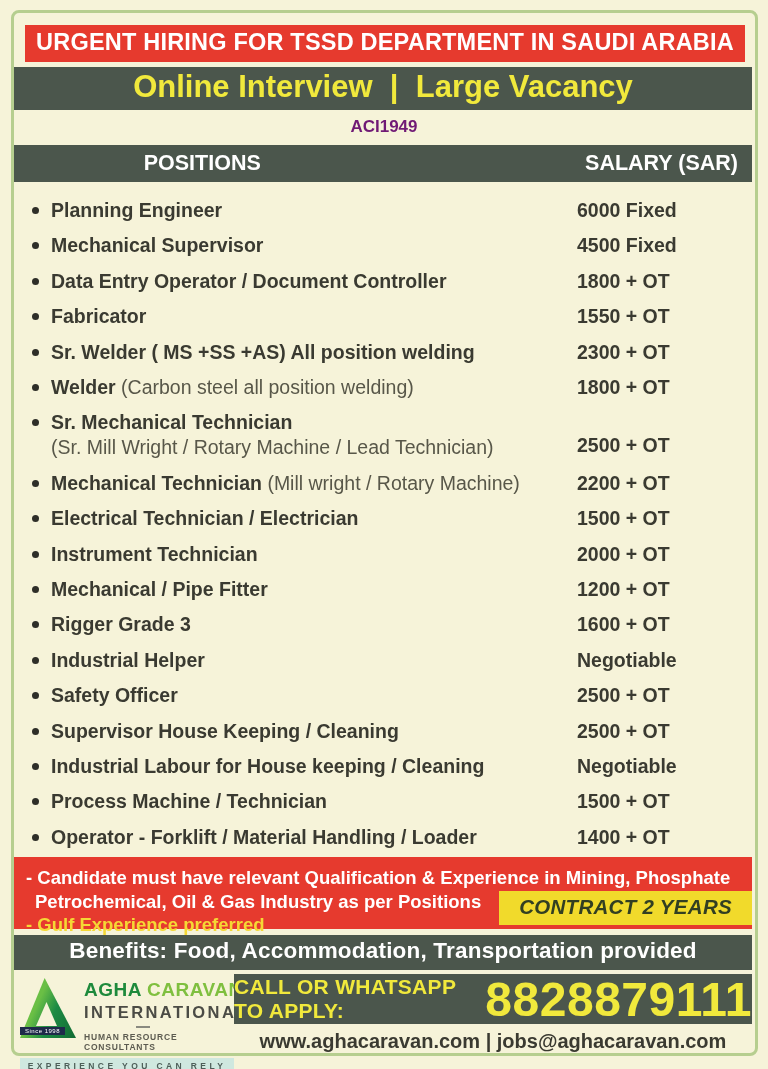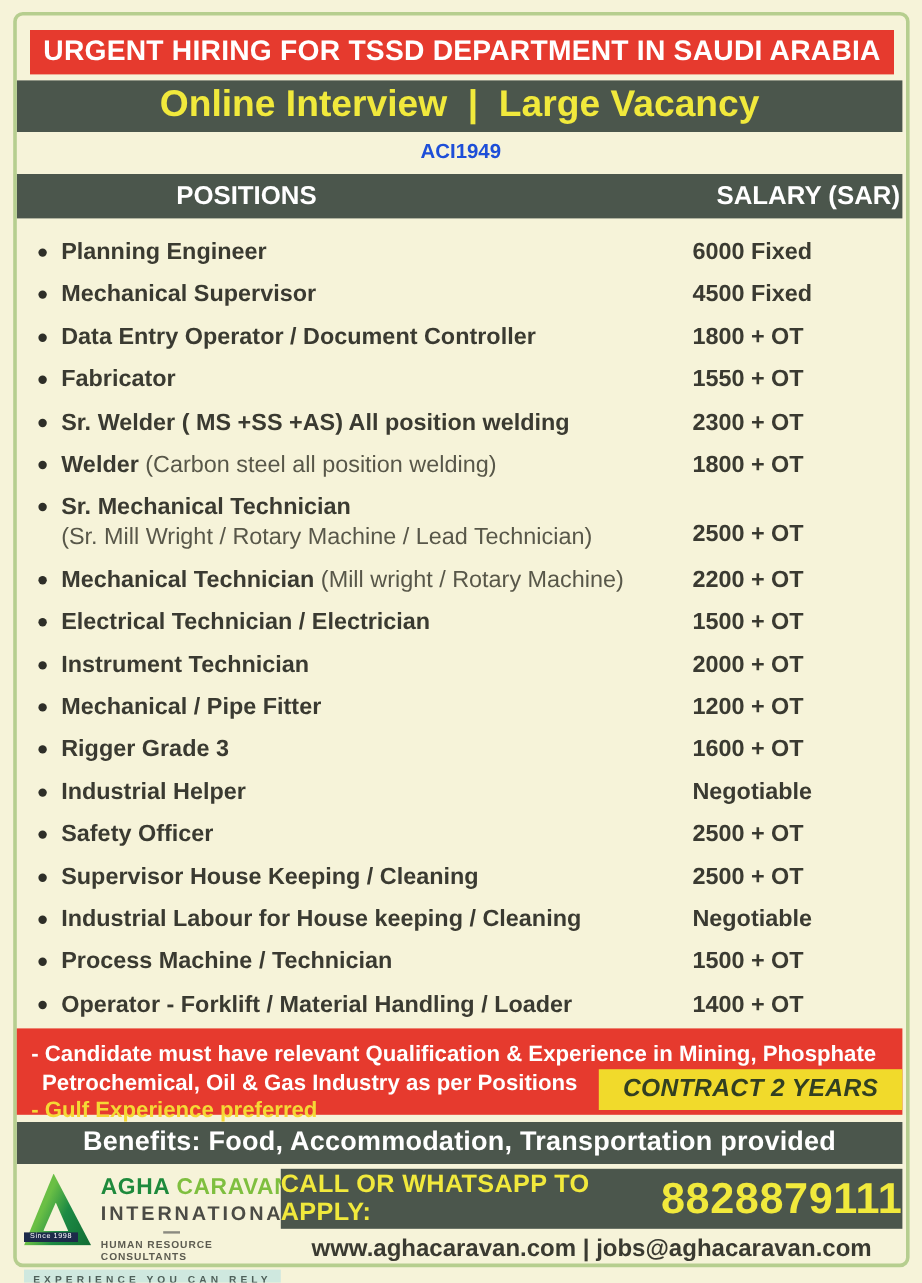--- a/index.html
+++ b/index.html
@@ -14,25 +14,25 @@
   }
   .banner-red {
     margin:25px 23px 0 25px; background:#e63a2e; color:#ffffff;
     font-weight:bold; font-size:23.5px; text-align:center;
     padding:4px 0 6px; letter-spacing:0.2px;
   }
   .banner-sub {
     margin:5px 16px 0 14px; background:#4b564c; text-align:center;
     padding:2px 0 5px; color:#f1e93c; font-weight:bold; font-size:31px;
   }
-  .aci { text-align:center; color:#1d4ed8; font-size:17px; font-weight:600; padding:7px 0 8px; }
+  .aci { text-align:center; color:#701a75; font-size:17px; font-weight:600; padding:7px 0 8px; }
   .table-head {
     margin:0 16px 0 14px; background:#4b564c; color:#ffffff; font-weight:bold;
     font-size:21.5px; display:flex; justify-content:space-between; align-items:center;
-    height:37px; padding-right:2px;
+    height:37px; padding-right:14px;
   }
   .table-head .col-pos { width:52%; text-align:center; }
   .rows {
     margin:16px 25px 0; height:652px; display:flex; flex-direction:column;
     justify-content:space-between; list-style:none; padding:0;
   }
   .row { display:flex; align-items:center; }
   .bullet { width:7px; height:7px; border-radius:50%; background:#2e2e28; margin:0 12px 0 7px; flex:none; }
   .pos-text { flex:1; font-size:19.5px; color:#3a3a31; font-weight:bold; line-height:1.28; padding-right:6px; }
   .pos-note { font-weight:normal; color:#585749; }
@@ -71,21 +71,21 @@
   .l1 .g1 { color:#1e8a3c; } .l1 .g2 { color:#7fbf3f; }
   .l2 { font-size:16.5px; color:#4b4b45; letter-spacing:2.4px; font-weight:600; margin-top:2px; }
   .l2dash { width:14px; height:2px; background:#8a8a80; margin:4px 0 4px 52px; }
   .l3 { font-size:8.5px; color:#5c5b50; letter-spacing:0.8px; font-weight:600; }
   .strip { margin-top:6px; background:#cfe8df; color:#4e5f59; font-size:8.5px;
            letter-spacing:3.4px; padding:3px 0 2px; text-align:center; font-weight:600; }
   .call-col { flex:1; display:flex; flex-direction:column; }
   .call-box { background:#4b564c; height:50px; display:flex; align-items:center;
               justify-content:center; gap:12px; }
   .call-label { color:#f1e93c; font-weight:bold; font-size:21px; letter-spacing:0.3px; }
-  .call-phone { color:#f1e93c; font-weight:bold; font-size:36px; letter-spacing:0.5px; }
+  .call-phone { color:#f1e93c; font-weight:bold; font-size:48px; letter-spacing:0.5px; }
   .web { text-align:center; color:#3a3a31; font-weight:bold; font-size:20px; padding-top:6px; }
 </style>
 </head>
 <body>
 
 <div class="poster">
   <div class="frame"></div>
 
   <div class="banner-red">
     <span>URGENT HIRING FOR TSSD DEPARTMENT IN SAUDI ARABIA</span>

